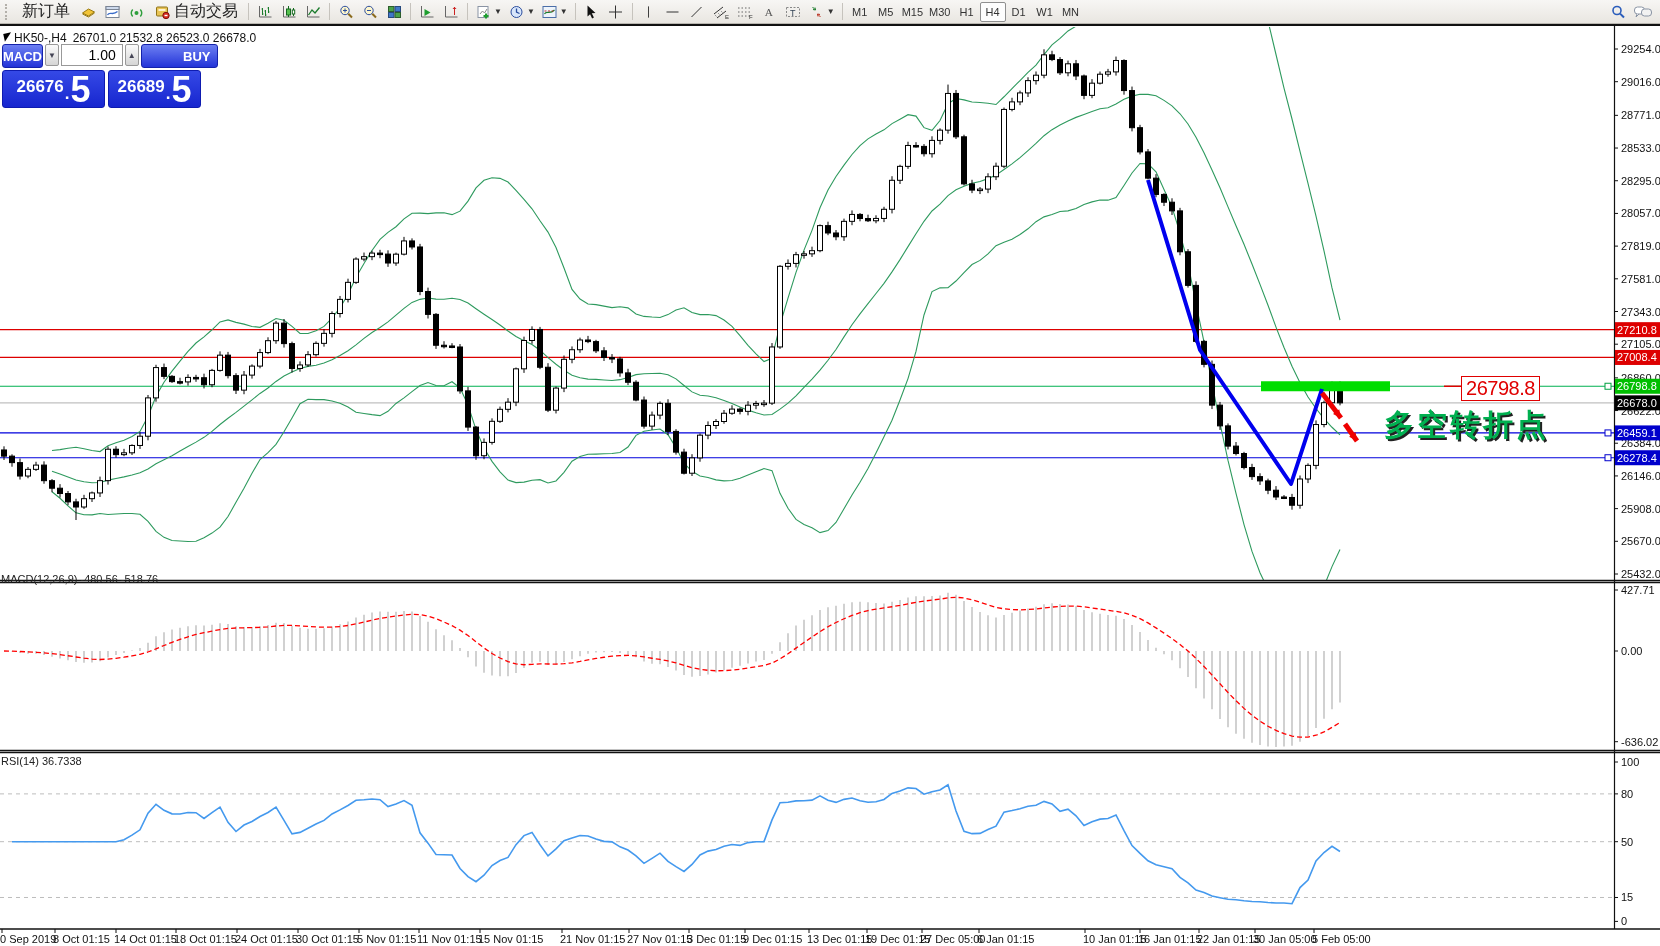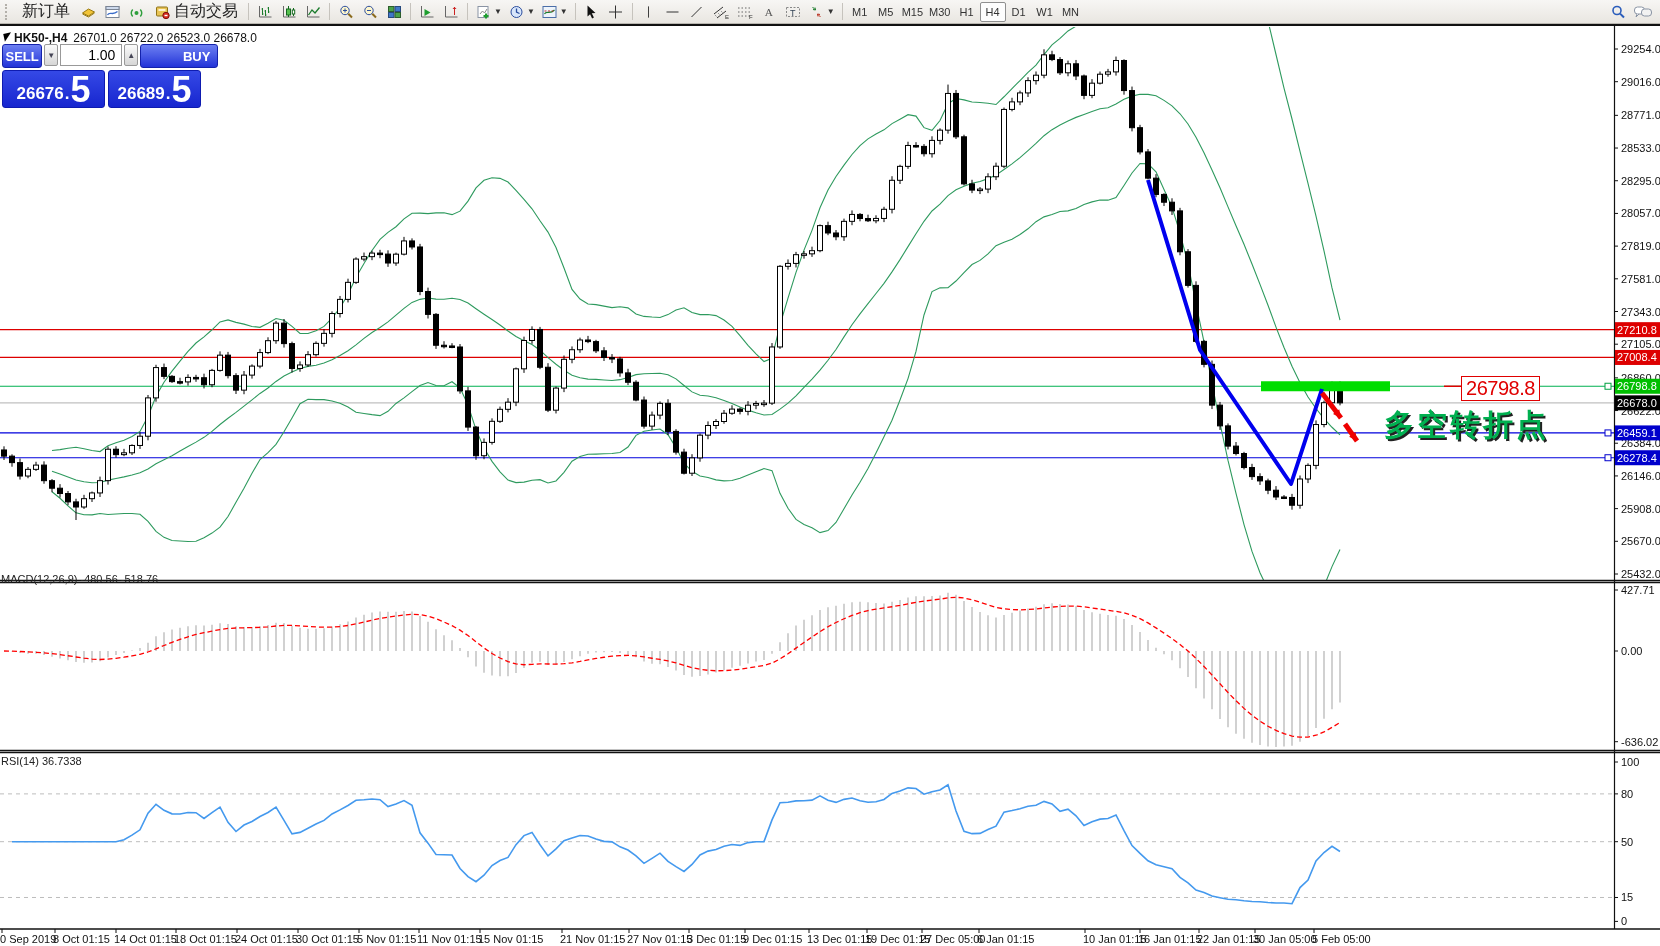--- a/index.html
+++ b/index.html
@@ -18,21 +18,21 @@
   .tsep{width:1px;height:17px;background:#c6c3bd;margin:0 4px;}
   .caret{font-size:8px;color:#333;margin-left:2px;}
   .tright{margin-left:auto;display:flex;align-items:center;}
   .tbtn svg{display:block;}
   
   .winline{position:absolute;left:0;top:24px;width:1660px;height:2px;background:#111;z-index:5;}
   
   #chart-svg{position:absolute;left:0;top:0;width:1660px;height:946px;z-index:1;}
   
   .chart-header{position:absolute;left:14px;top:31px;font-size:12px;color:#111;z-index:3;white-space:nowrap;}
-  .chart-header b{font-weight:bold;margin-right:6px;}
+  .chart-header b{font-weight:normal;margin-right:6px;}
   .corner-arrow{position:absolute;left:4px;top:33px;width:0;height:0;z-index:3;
     border-top:8px solid #000;border-right:8px solid transparent;transform:rotate(-12deg);}
   .ind-label{position:absolute;left:1px;font-size:11px;color:#222;z-index:3;white-space:nowrap;}
   #macd-label{top:573px;} #rsi-label{top:755px;}
   
   .trade-panel{position:absolute;left:2px;top:44px;width:216px;z-index:4;}
   .tp-row1{display:flex;gap:2px;}
   .btn-blue{height:22px;border:1px solid #1422ab;border-radius:3px;color:#fff;
     background:linear-gradient(#6d80f2,#2334d8);font-size:13px;font-weight:bold;
     display:flex;align-items:center;justify-content:center;}
@@ -40,21 +40,21 @@
   .spin{width:16px;height:22px;border:1px solid #999;border-radius:2px;box-sizing:border-box;
     background:linear-gradient(#fbfbfb,#d6d6d6);display:flex;align-items:center;justify-content:center;
     font-size:8px;color:#445;}
   .vol{width:72px;height:22px;border:1px solid #999;box-sizing:border-box;background:#fff;
     font-size:14px;color:#000;text-align:right;padding:0 6px 12px 0;line-height:20px;}
   .tp-row2{display:flex;gap:3px;margin-top:2px;}
   .pricebox{height:38px;border:1px solid #0e1bb0;border-radius:3px;color:#fff;
     background:linear-gradient(#3549e6,#1726cf);display:flex;align-items:flex-end;
     justify-content:center;padding-bottom:2px;box-sizing:border-box;}
   .pb-sell{width:103px;} .pb-buy{width:93px;}
-  .pmain{font-size:17px;font-weight:bold;line-height:1;margin-bottom:3px;}
+  .pmain{font-size:17px;font-weight:bold;line-height:1;margin-bottom:10px;}
   .pdot{font-size:17px;font-weight:bold;line-height:1;margin:0 1px 3px 1px;}
   .pbig{font-size:36px;font-weight:bold;line-height:.82;}
   
   .price-tag{position:absolute;left:1461px;top:376px;width:77px;height:23px;z-index:3;
     border:1px solid #e00000;background:#fff;color:#e00000;font-size:20px;line-height:22px;
     text-align:center;letter-spacing:-.5px;}
   .cn-note{position:absolute;left:1384px;top:405px;z-index:3;font-size:30px;font-weight:bold;
     letter-spacing:3px;color:#00b050;text-shadow:2px 2px 0 #222;white-space:nowrap;}
 </style>
 </head>
@@ -931,26 +931,26 @@
       <text x="1197" y="943" font-size="11" fill="#111">22 Jan 01:15</text>
       <line x1="1255" y1="929" x2="1255" y2="933" stroke="#111"></line>
       <text x="1253" y="943" font-size="11" fill="#111">30 Jan 05:00</text>
       <line x1="1314" y1="929" x2="1314" y2="933" stroke="#111"></line>
       <text x="1312" y="943" font-size="11" fill="#111">5 Feb 05:00</text>
     </g>
   </svg>
 
 <div class="corner-arrow"></div>
 <div class="chart-header">
-  <b>HK50-,H4</b><span>26701.0 26722.0 26523.0 26678.0</span>
+  <b>HK50-,H4</b><span>26701.0 21532.8 26523.0 26678.0</span>
 </div>
 
 <div class="trade-panel">
   <div class="tp-row1">
-    <div class="btn-blue btn-sell">SELL</div>
+    <div class="btn-blue btn-sell">MACD</div>
     <div class="spin">▼</div>
     <div class="vol">1.00</div>
     <div class="spin">▲</div>
     <div class="btn-blue btn-buy">BUY</div>
   </div>
   <div class="tp-row2">
     <div class="pricebox pb-sell">
       <span class="pmain">26676</span>
       <span class="pdot">.</span>
       <span class="pbig">5</span>

